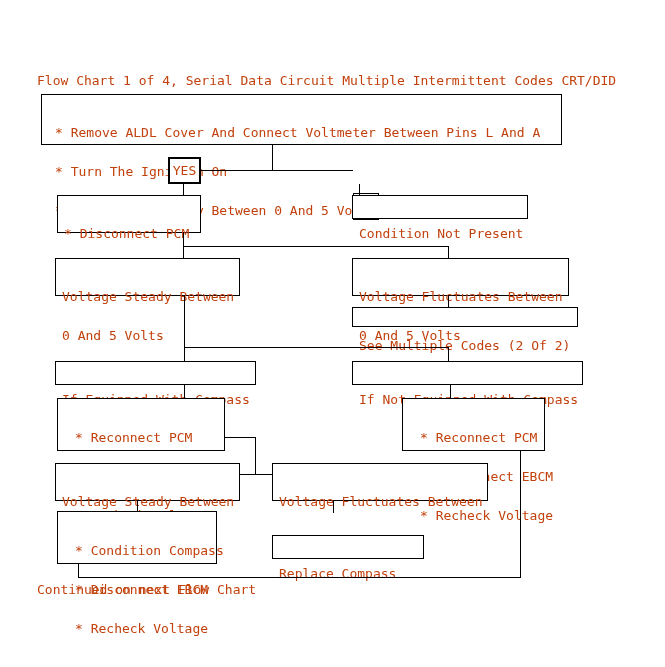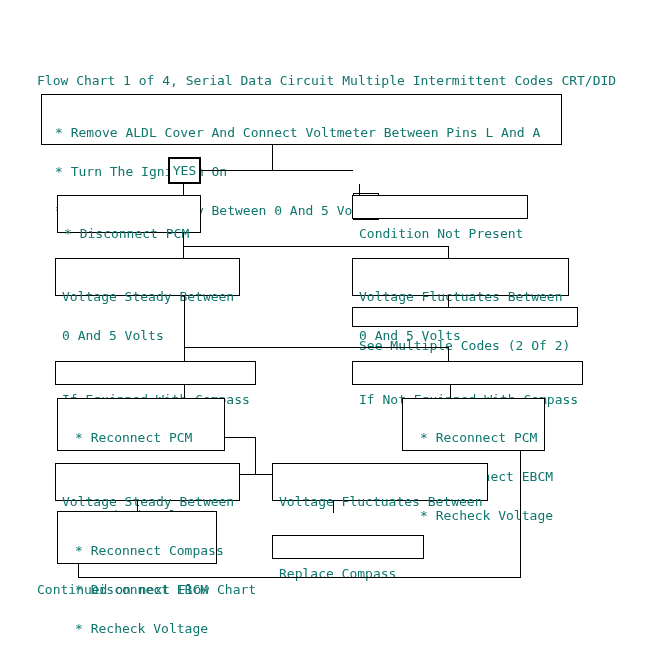--- a/index.html
+++ b/index.html
@@ -1,18 +1,18 @@
 <!DOCTYPE html>
 <html><head>
 <meta charset="utf-8">
 <style>
   html,body { margin:0; padding:0; background:#ffffff; }
   .canvas {
     position:relative; width:665px; height:667px; background:#ffffff;
-    font-family:"DejaVu Sans Mono", monospace; font-size:13px; color:#0f766e;
+    font-family:"DejaVu Sans Mono", monospace; font-size:13px; color:#c2410c;
     overflow:hidden;
   }
   .txt { position:absolute; line-height:13px; white-space:pre; }
   .node {
     position:absolute; border:1px solid #000000; background:#ffffff;
     box-sizing:border-box; line-height:13px; white-space:pre;
   }
   .node .ln { height:13px; }
   .pad1 { padding:5px 0 0 6px; }
   .pad2 { padding:5px 0 0 6px; }
@@ -116,21 +116,21 @@
 
   <div class="node pad2" style="left:272px;top:463px;width:216px;height:38px">
     <div class="ln">Voltage Fluctuates Between</div>
     <div class="ln">0 And 5 Volts</div>
   </div>
 
   <div class="vline" style="left:137px;top:500px;height:11px"></div>
   <div class="vline" style="left:333px;top:500px;height:13px"></div>
 
   <div class="node pad3" style="left:57px;top:511px;width:160px;height:53px">
-    <div class="ln">* Reconnect Compass</div>
+    <div class="ln">* Condition Compass</div>
     <div class="ln">* Disconnect EBCM</div>
     <div class="ln">* Recheck Voltage</div>
   </div>
 
   <div class="node pad1" style="left:272px;top:535px;width:152px;height:24px">
     <div class="ln">Replace Compass</div>
   </div>
 
   <div class="vline" style="left:78px;top:563px;height:15px"></div>
   <div class="hline" style="left:78px;top:577px;width:443px"></div>

